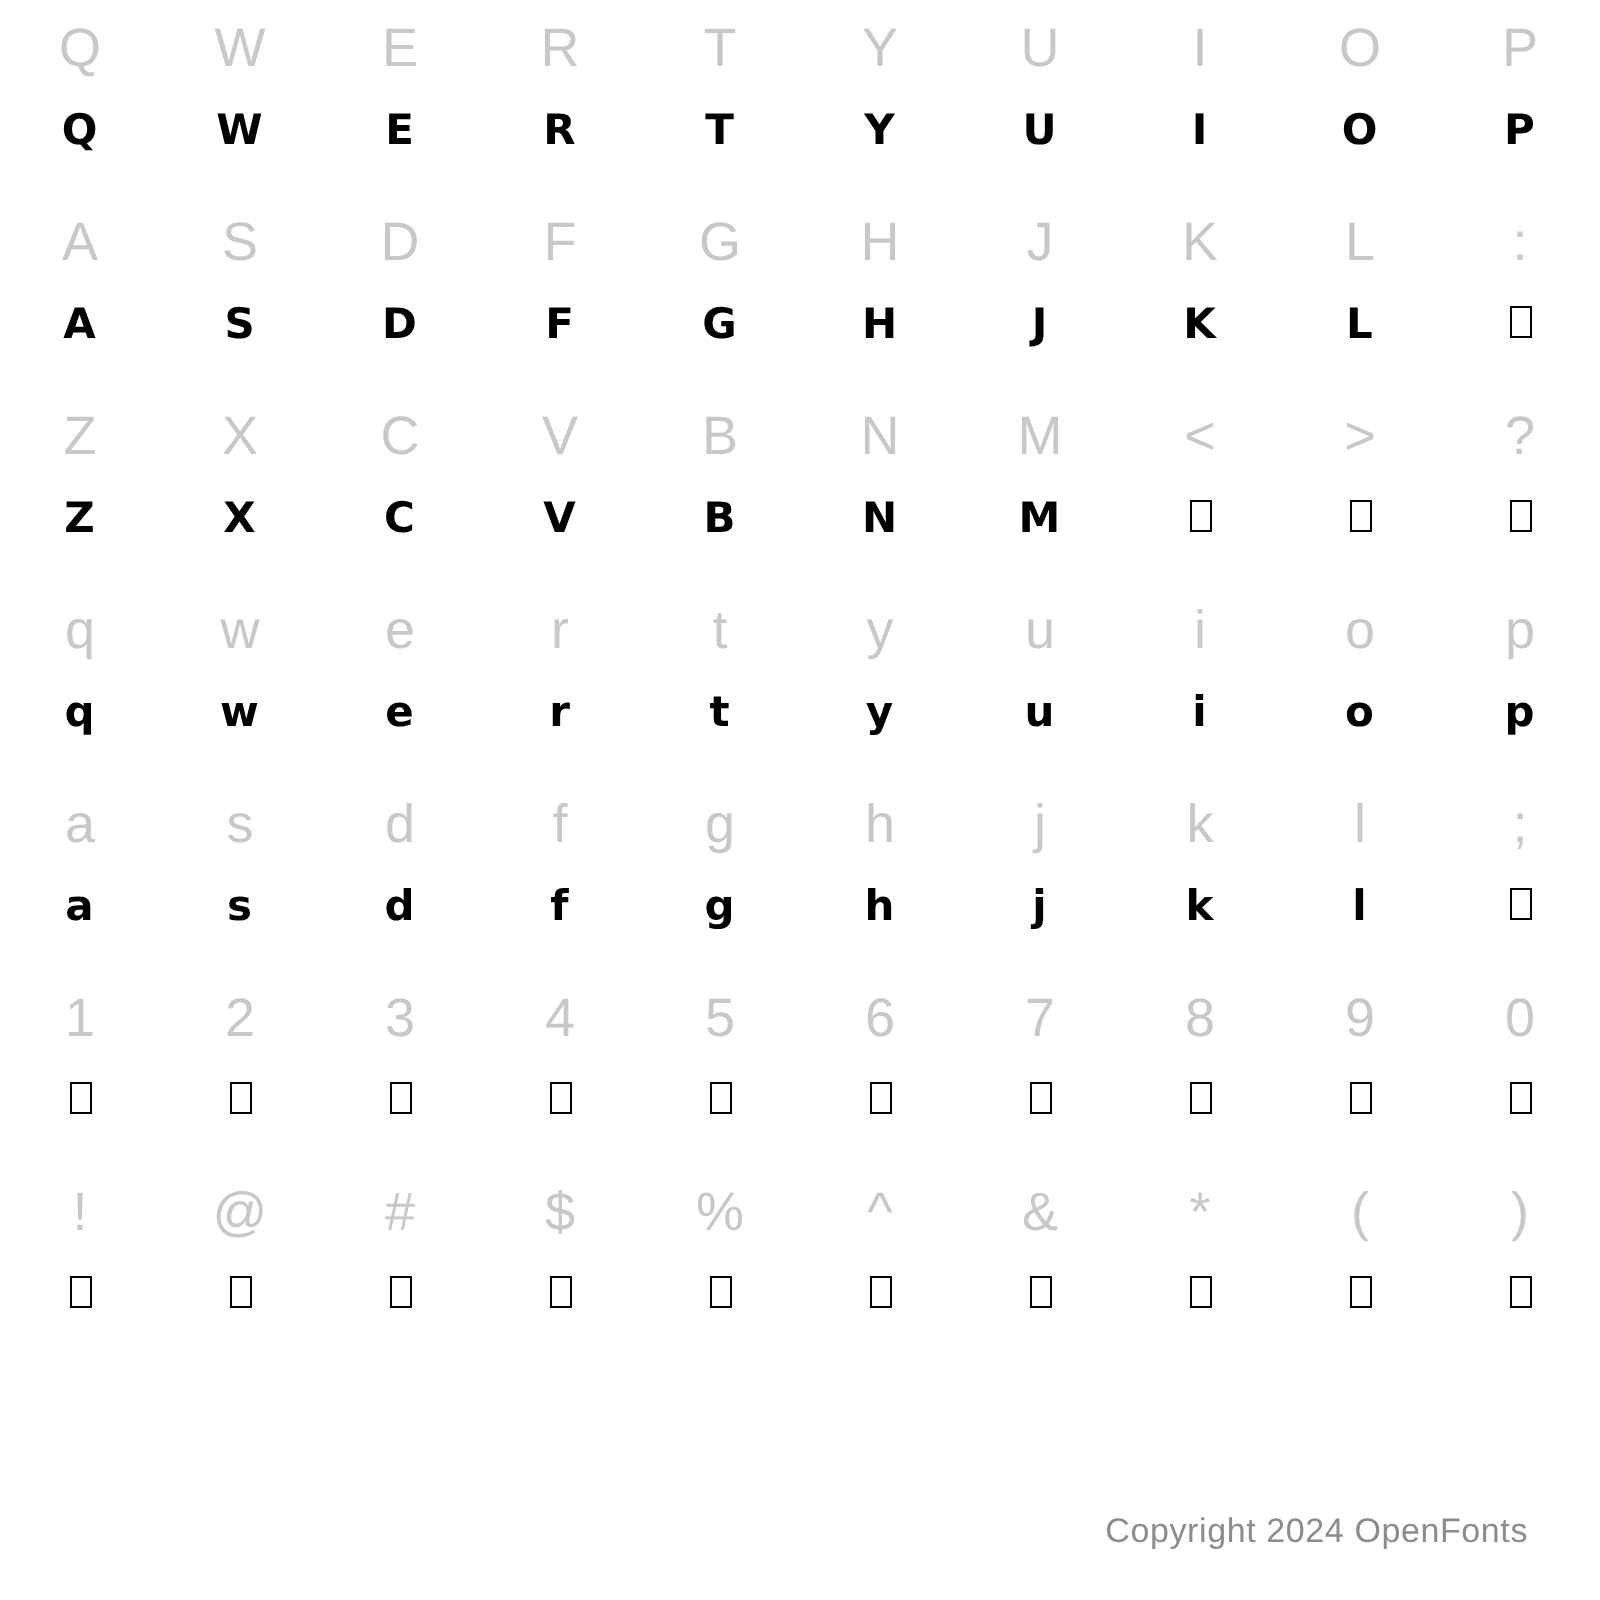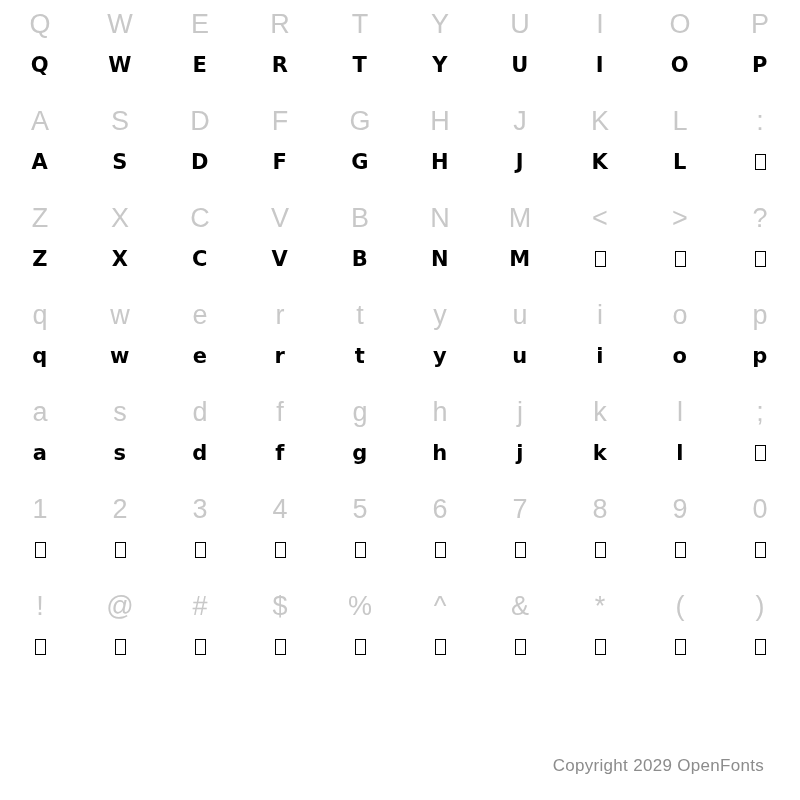--- a/index.html
+++ b/index.html
@@ -382,14 +382,14 @@
         <div class="cell">
           <span class="ref">(</span>
           <span class="glyph missing"><span class="notdef"></span></span>
         </div>
         <div class="cell">
           <span class="ref">)</span>
           <span class="glyph missing"><span class="notdef"></span></span>
         </div>
       </div>
     </div>
-  <div id="copyright">Copyright 2029 OpenFonts</div>
+  <div id="copyright">Copyright 2024 OpenFonts</div>
 </div>
 
 </body></html>

